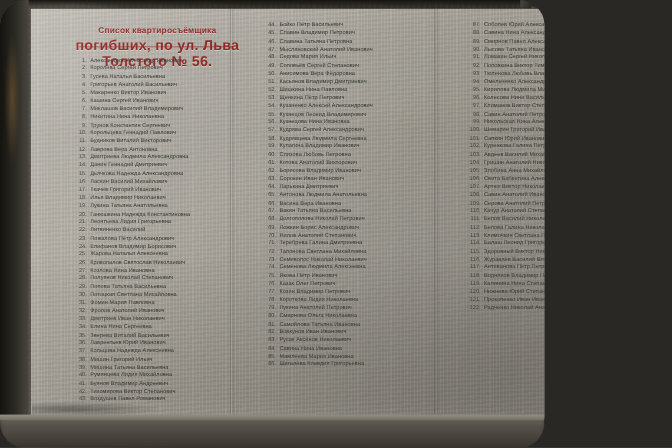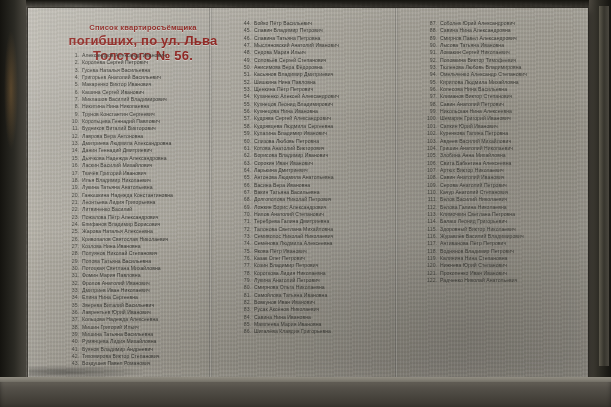--- a/index.html
+++ b/index.html
@@ -9,24 +9,25 @@
   }
   body {
     width: 611px;
     height: 407px;
     overflow: hidden;
     font-family: "Liberation Sans", sans-serif;
   }
 
   #scene {
     position: relative;
-    width: 611px;
+    width: 495px;
     height: 407px;
     overflow: hidden;
     background: #3c3a34;
+    border-radius: 23px;
   }
 
   
   .wall {
     position: absolute;
     inset: 0;
     background:
       linear-gradient(95deg, #55514a 0%, #6d6a62 12%, #4e4a43 22%, #3f3c36 40%, #413d37 100%);
   }
   .wall-tex {

